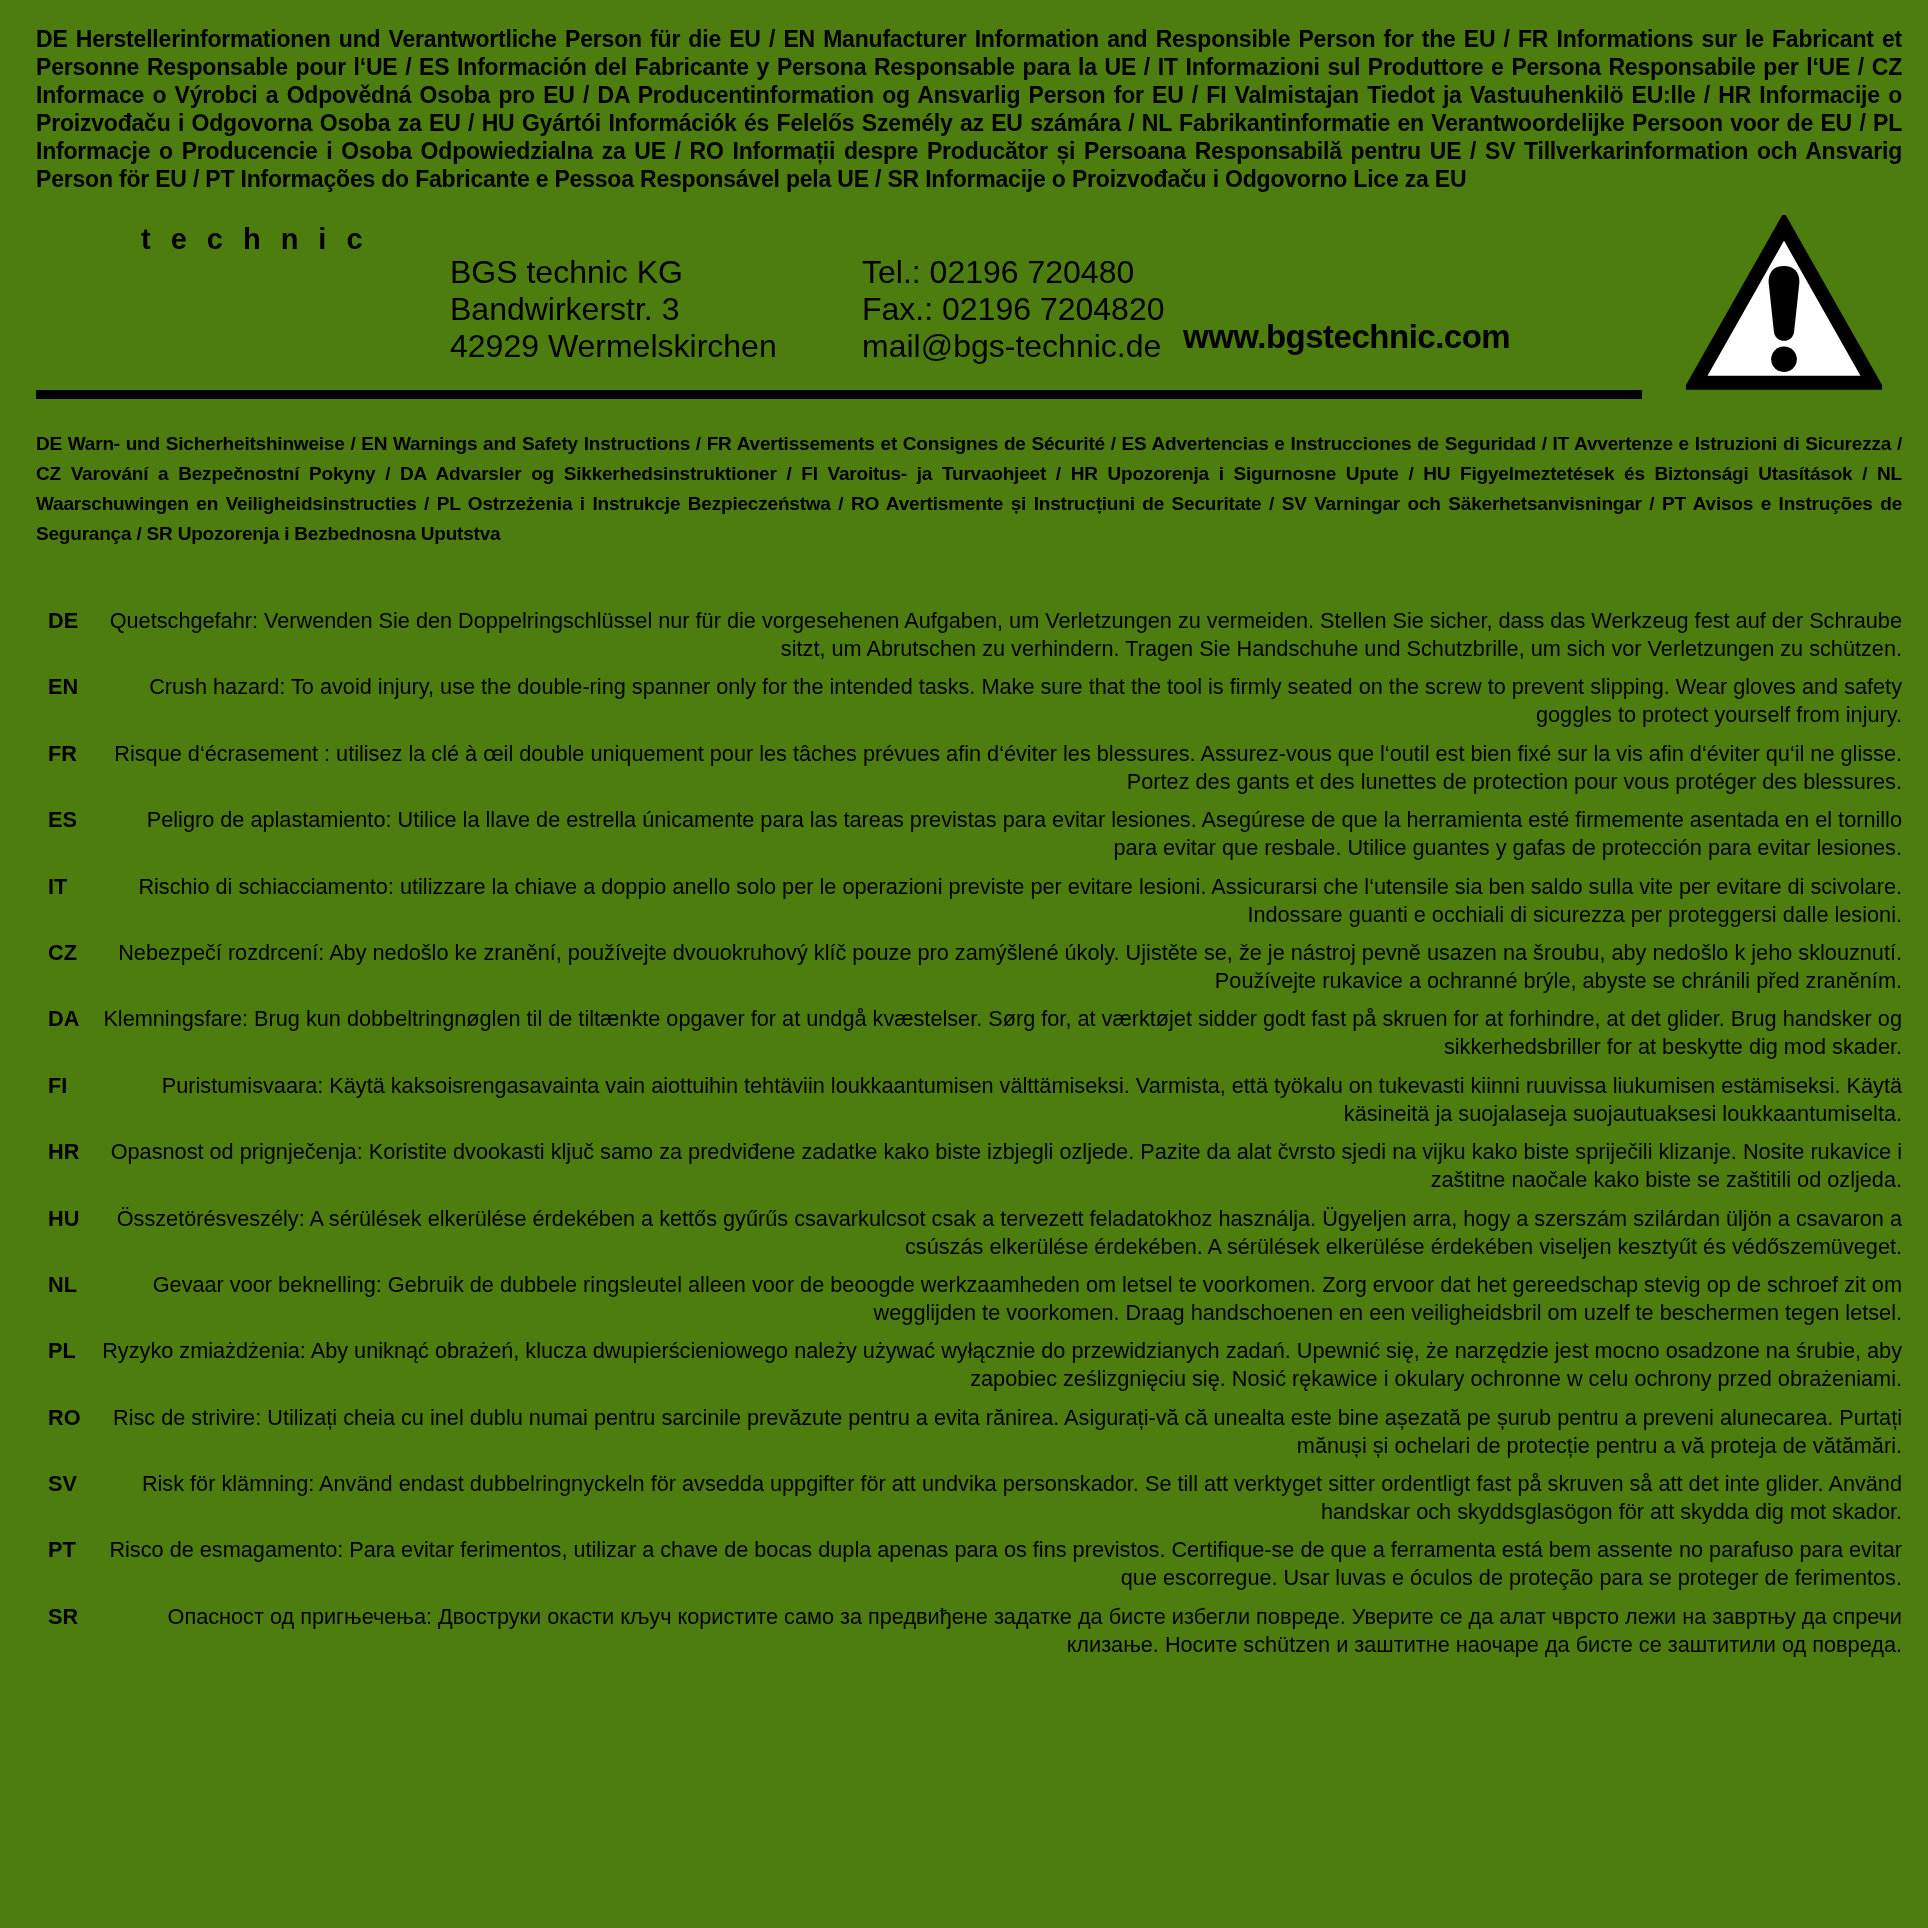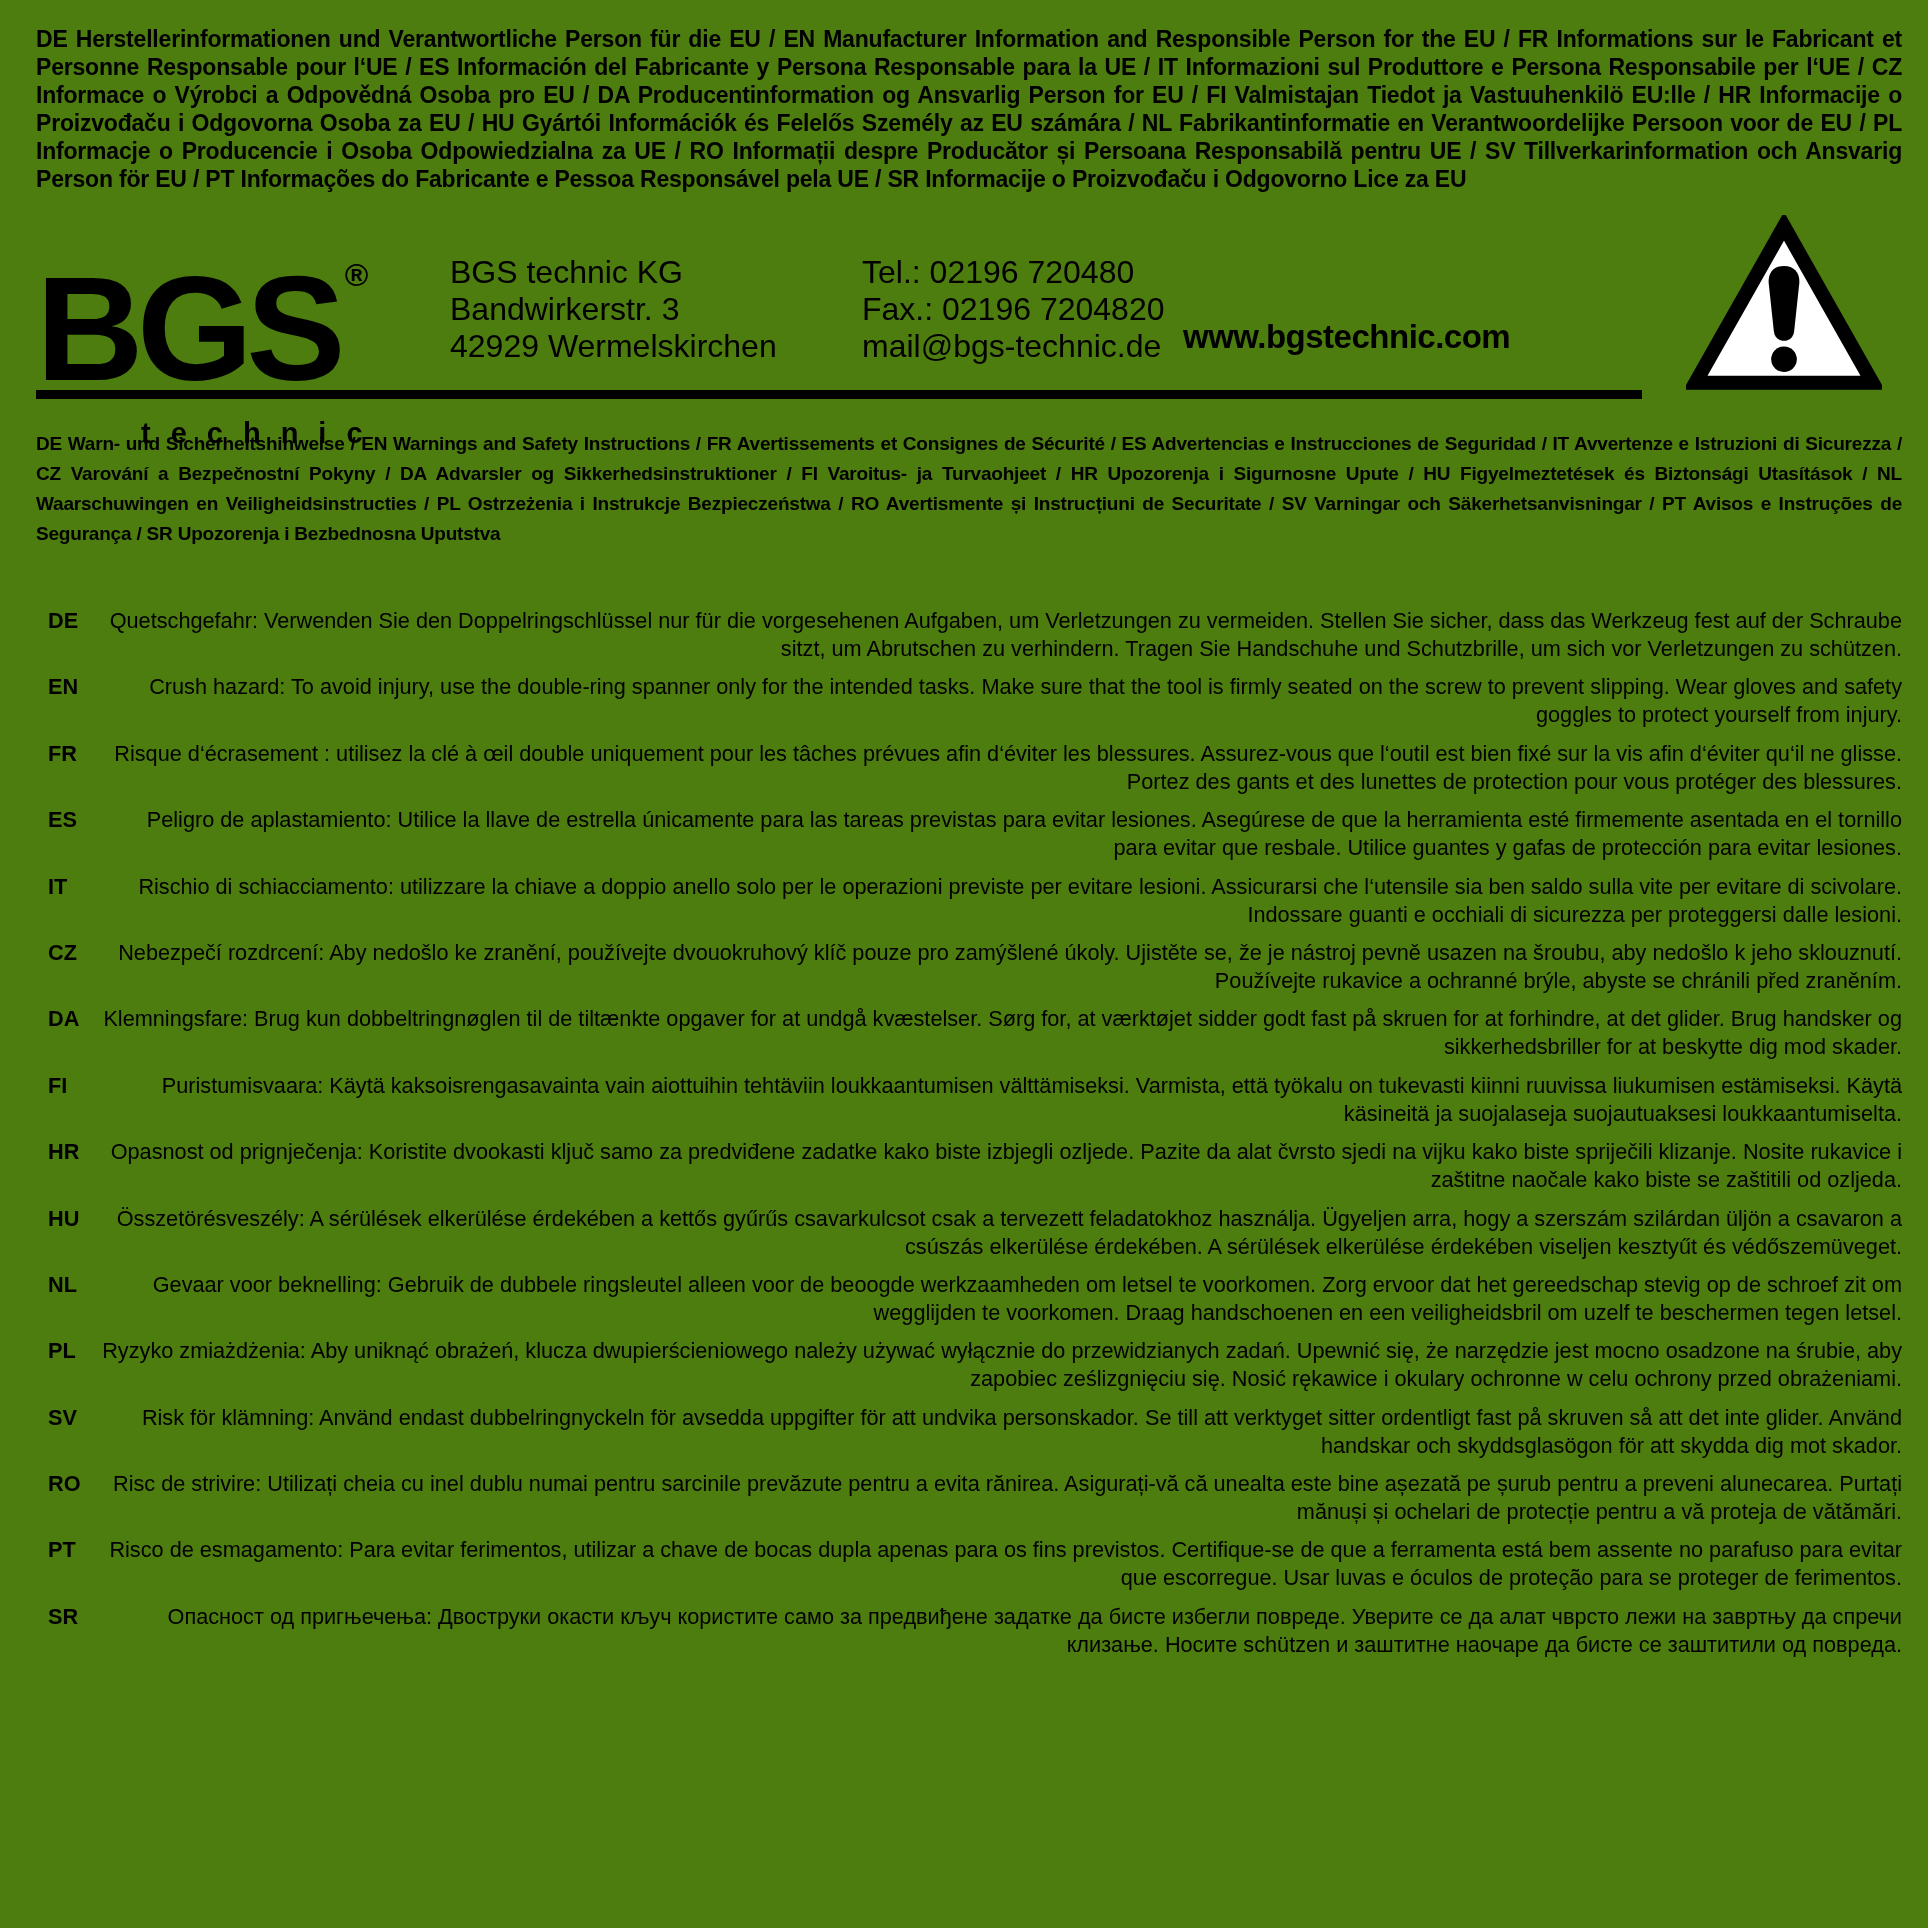--- a/index.html
+++ b/index.html
@@ -79,21 +79,20 @@
 </style>
 </head>
 <body>
 
 <div class="page">
 
   <p class="top-heading">DE Herstellerinformationen und Verantwortliche Person für die EU  /  EN Manufacturer Information and Responsible Person for the EU  /  FR Informations sur le Fabricant et Personne Responsable pour l‘UE  /  ES Información del Fabricante y Persona Responsable para la UE  /  IT Informazioni sul Produttore e Persona Responsabile per l‘UE  /  CZ Informace o Výrobci a Odpovědná Osoba pro EU  /  DA Producentinformation og Ansvarlig Person for EU  /  FI Valmistajan Tiedot ja Vastuuhenkilö EU:lle  /  HR Informacije o Proizvođaču i Odgovorna Osoba za EU  /  HU Gyártói Információk és Felelős Személy az EU számára  /  NL Fabrikantinformatie en Verantwoordelijke Persoon voor de EU  /  PL Informacje o Producencie i Osoba Odpowiedzialna za UE  /  RO Informații despre Producător și Persoana Responsabilă pentru UE  /  SV Tillverkarinformation och Ansvarig Person för EU  /  PT Informações do Fabricante e Pessoa Responsável pela UE  /  SR Informacije o Proizvođaču i Odgovorno Lice za EU</p>
 
   <div class="brand-row">
     <div class="logo">
-      <div class="logo-main"><span>BGS</span><span class="logo-reg">®</span></div>
       <div class="logo-sub">technic</div>
     </div>
 
     <div class="address-block">
       <div class="info-line">BGS technic KG</div>
       <div class="info-line">Bandwirkerstr. 3</div>
       <div class="info-line">42929 Wermelskirchen</div>
     </div>
 
     <div class="contact-block">
@@ -160,26 +159,26 @@
     </div>
     <div class="entry">
       <span class="entry-code">NL</span>
       <p class="entry-text">Gevaar voor beknelling: Gebruik de dubbele ringsleutel alleen voor de beoogde werkzaamheden om letsel te voorkomen. Zorg ervoor dat het gereedschap stevig op de schroef zit om wegglijden te voorkomen. Draag handschoenen en een veiligheidsbril om uzelf te beschermen tegen letsel.</p>
     </div>
     <div class="entry">
       <span class="entry-code">PL</span>
       <p class="entry-text">Ryzyko zmiażdżenia: Aby uniknąć obrażeń, klucza dwupierścieniowego należy używać wyłącznie do przewidzianych zadań. Upewnić się, że narzędzie jest mocno osadzone na śrubie, aby zapobiec ześlizgnięciu się. Nosić rękawice i okulary ochronne w celu ochrony przed obrażeniami.</p>
     </div>
     <div class="entry">
+      <span class="entry-code">RO</span>
+      <p class="entry-text">Risc de strivire: Utilizați cheia cu inel dublu numai pentru sarcinile prevăzute pentru a evita rănirea. Asigurați-vă că unealta este bine așezată pe șurub pentru a preveni alunecarea. Purtați mănuși și ochelari de protecție pentru a vă proteja de vătămări.</p>
+    </div>
+    <div class="entry">
       <span class="entry-code">SV</span>
       <p class="entry-text">Risk för klämning: Använd endast dubbelringnyckeln för avsedda uppgifter för att undvika personskador. Se till att verktyget sitter ordentligt fast på skruven så att det inte glider. Använd handskar och skyddsglasögon för att skydda dig mot skador.</p>
-    </div>
-    <div class="entry">
-      <span class="entry-code">RO</span>
-      <p class="entry-text">Risc de strivire: Utilizați cheia cu inel dublu numai pentru sarcinile prevăzute pentru a evita rănirea. Asigurați-vă că unealta este bine așezată pe șurub pentru a preveni alunecarea. Purtați mănuși și ochelari de protecție pentru a vă proteja de vătămări.</p>
     </div>
     <div class="entry">
       <span class="entry-code">PT</span>
       <p class="entry-text">Risco de esmagamento: Para evitar ferimentos, utilizar a chave de bocas dupla apenas para os fins previstos. Certifique-se de que a ferramenta está bem assente no parafuso para evitar que escorregue. Usar luvas e óculos de proteção para se proteger de ferimentos.</p>
     </div>
     <div class="entry">
       <span class="entry-code">SR</span>
       <p class="entry-text">Опасност од пригњечења: Двоструки окасти кључ користите само за предвиђене задатке да бисте избегли повреде. Уверите се да алат чврсто лежи на завртњу да спречи клизање. Носите schützen и заштитне наочаре да бисте се заштитили од повреда.</p>
     </div>
   </div>

